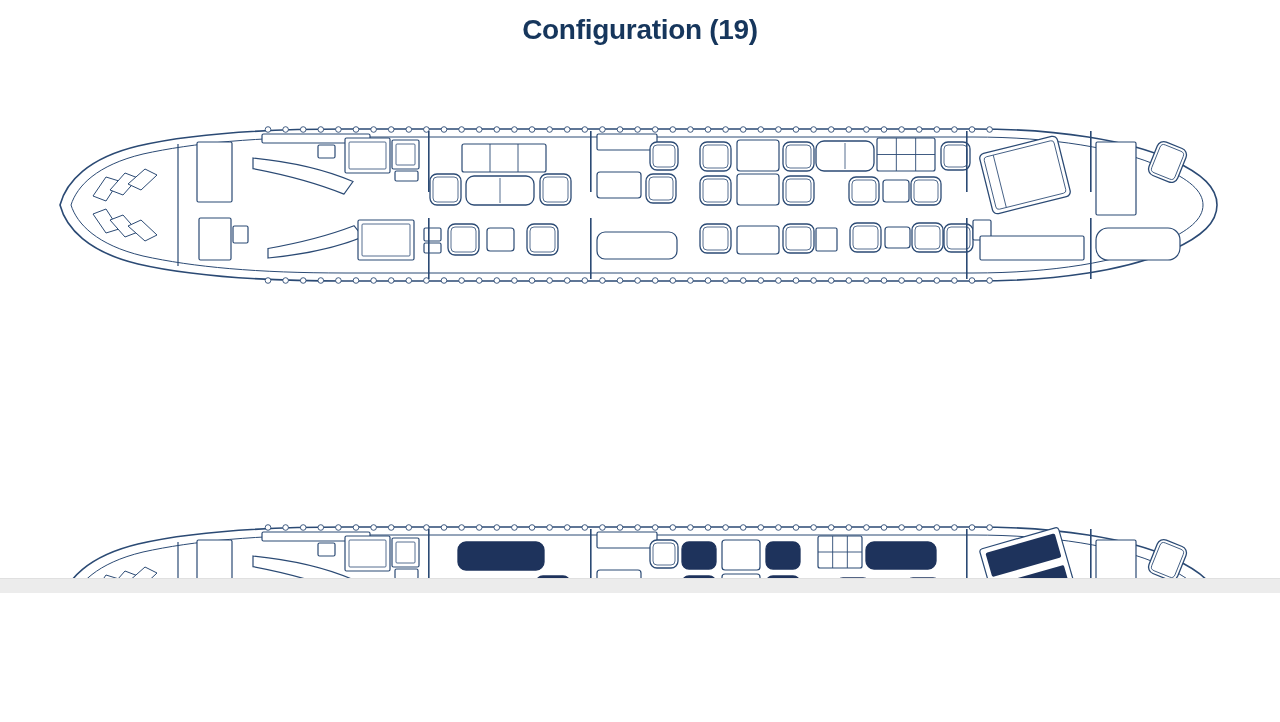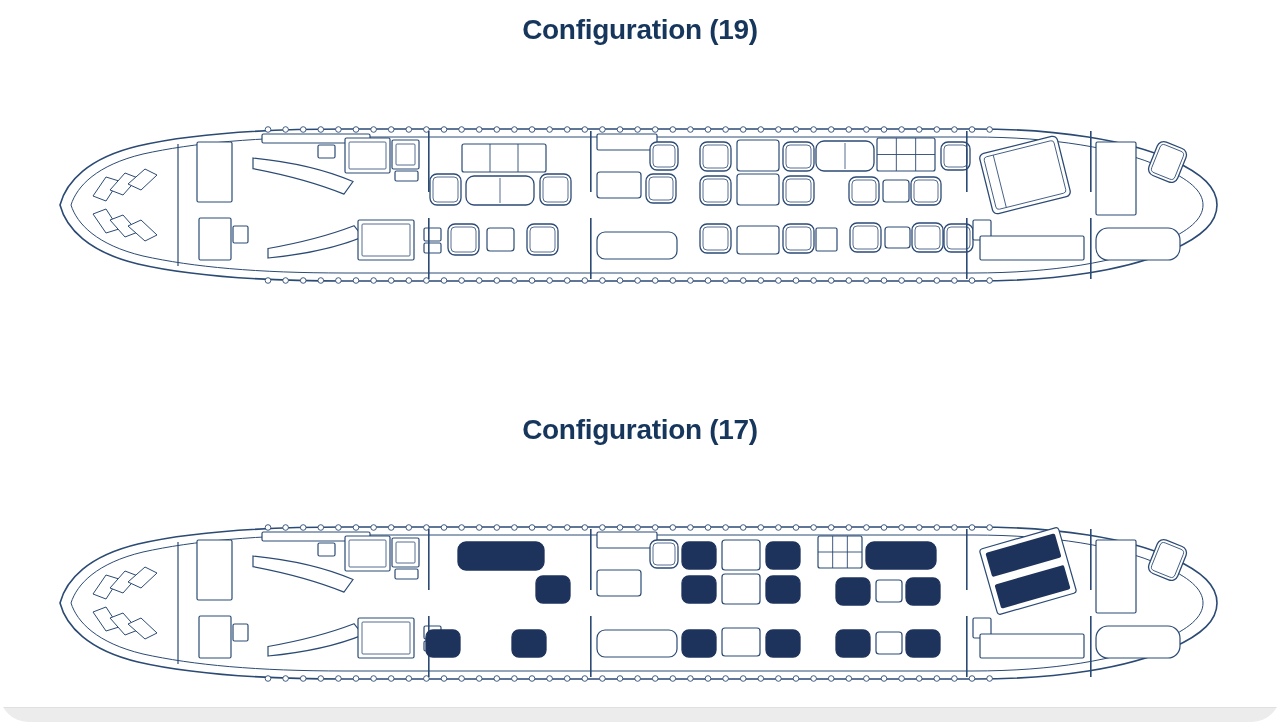--- a/index.html
+++ b/index.html
@@ -1,23 +1,22 @@
 <!DOCTYPE html>
 <html><head>
 <meta charset="utf-8">
 <style>
   html,body{margin:0;padding:0;background:#ffffff;}
   .page{
     position:relative;
-    width:1280px;height:722px;
+    width:1280px;height:593px;
     margin:0 auto;
     background:#ffffff;
     font-family:"Liberation Sans", sans-serif;
     overflow:hidden;
-    border-radius:28px;
   }
   .config-title{
     position:absolute;left:0;width:100%;
     margin:0;text-align:center;
     font-size:28px;font-weight:700;letter-spacing:-0.3px;
     color:#16365c;
   }
   #title-0{top:14px;}
   #title-1{top:414px;}
   .plan{position:absolute;left:0;width:1280px;height:210px;display:block;}
@@ -314,21 +313,20 @@
         <g transform="rotate(22 1167.5 62)">
           <rect x="1152" y="44" width="31" height="36" rx="7" fill="#ffffff" stroke="#2b4a74" stroke-width="1.3"></rect>
           <rect x="1155" y="47" width="25" height="30" rx="4" fill="none" stroke="#2b4a74" stroke-width="0.8"></rect>
         </g>
         <g>
           <rect x="1096" y="128" width="84" height="32" rx="12" fill="#ffffff" stroke="#2b4a74" stroke-width="1.2"></rect>
         </g>
       </g>
     </svg>
 
-  <h2 id="title-1" class="config-title" style="color: rgb(22, 54, 92);">Configuration (17)</h2>
 
   <svg id="plan-1" class="plan" viewBox="0 0 1280 210">
       <g>
         <path d="M 60 105 C 66 82, 88 58, 138 46 C 190 34, 255 29, 345 29 L 975 29 C 1058 29, 1128 40, 1172 60 C 1203 74, 1217 88, 1217 105 C 1217 122, 1203 136, 1172 150 C 1128 170, 1058 181, 975 181 L 345 181 C 255 181, 190 176, 138 164 C 88 152, 66 128, 60 105 Z" fill="#ffffff" stroke="#2b4a74" stroke-width="1.6"></path>
         <path d="M 71 105 C 77 86, 97 65, 143 54 C 193 43, 257 37, 345 37 L 973 37 C 1052 37, 1119 48, 1161 67 C 1189 79, 1203 91, 1203 105 C 1203 119, 1189 131, 1161 143 C 1119 162, 1052 173, 973 173 L 345 173 C 257 173, 193 167, 143 156 C 97 145, 77 124, 71 105 Z" fill="none" stroke="#2b4a74" stroke-width="1"></path>
         <path d="M 93 96 L 106 77 L 119 81 L 106 101 Z" fill="#ffffff" stroke="#2b4a74" stroke-width="1"></path>
         <path d="M 110 90 L 125 73 L 138 78 L 123 95 Z" fill="#ffffff" stroke="#2b4a74" stroke-width="1"></path>
         <path d="M 128 84 L 145 69 L 157 75 L 141 90 Z" fill="#ffffff" stroke="#2b4a74" stroke-width="1"></path>
         <path d="M 93 114 L 106 133 L 119 129 L 106 109 Z" fill="#ffffff" stroke="#2b4a74" stroke-width="1"></path>
         <path d="M 110 120 L 125 137 L 138 132 L 123 115 Z" fill="#ffffff" stroke="#2b4a74" stroke-width="1"></path>

